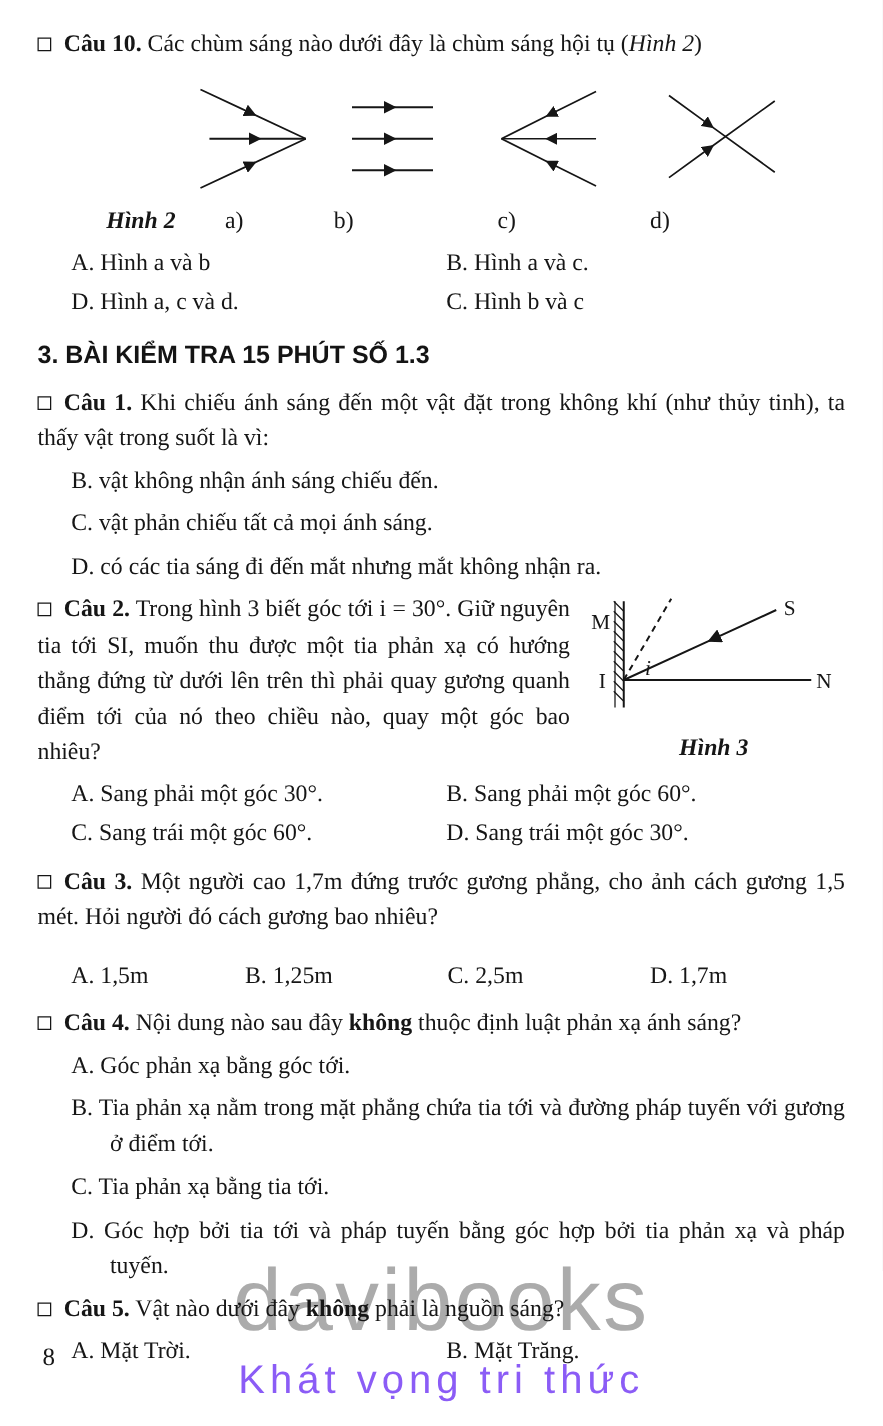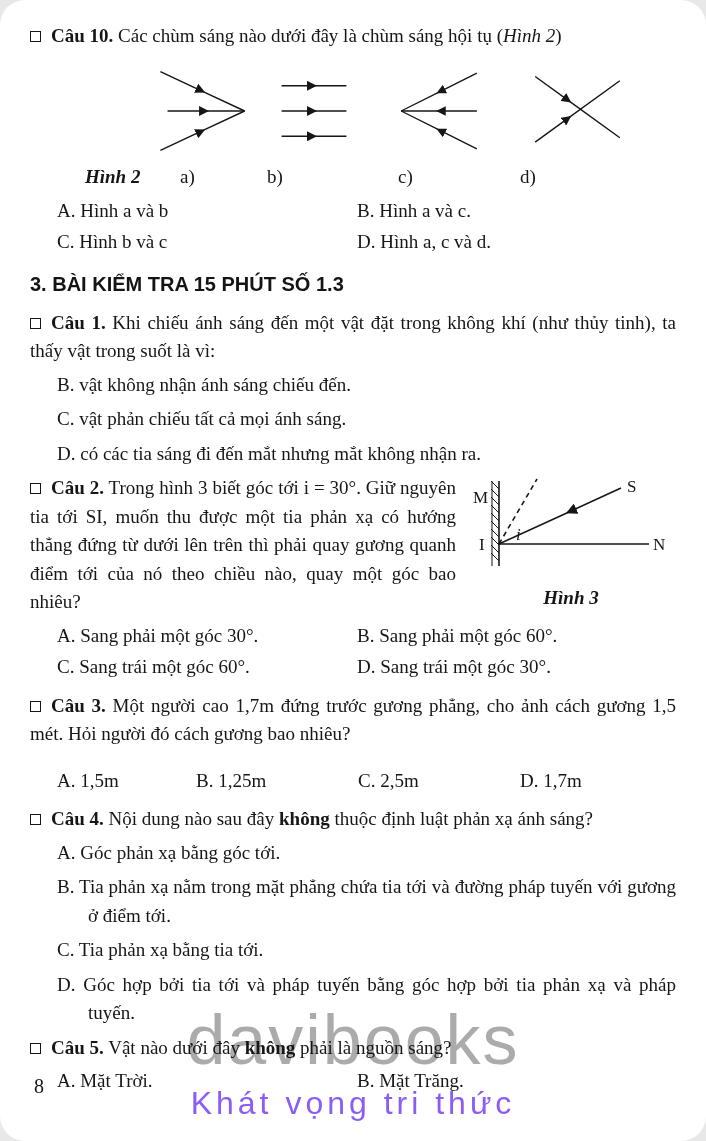--- a/index.html
+++ b/index.html
@@ -1,20 +1,20 @@
 <!DOCTYPE html>
 <html><head>
 <meta charset="utf-8">
 <style>
   * { margin: 0; padding: 0; box-sizing: border-box; }
   body { background: #e8e8e8; font-family: "Liberation Serif", serif; }
   .page {
     position: relative; width: 706px; height: 1141px;
     background: #ffffff; overflow: hidden; margin: 0 auto;
-    color: #161616; font-size: 19px; line-height: 1.5; border-radius: 25px;
+    color: #161616; font-size: 19px; line-height: 1.5;
   }
   .content { position: relative; z-index: 1; padding: 22px 30px 0 30px; }
 
   .para { text-align: justify; margin-bottom: 5px; }
   .qlabel { font-weight: bold; }
   .bullet {
     display: inline-block; width: 11px; height: 11px;
     border: 1.7px solid #161616; margin-right: 10px;
   }
 
@@ -102,22 +102,22 @@
       <span class="c-h">Hình 2</span>
       <span class="c-a">a)</span>
       <span class="c-b">b)</span>
       <span class="c-c">c)</span>
       <span class="c-d">d)</span>
     </div>
 
     <div class="grid2">
       <span>A. Hình a và b</span>
       <span>B. Hình a và c.</span>
+      <span>D. Hình a, c và d.</span>
       <span>C. Hình b và c</span>
-      <span>D. Hình a, c và d.</span>
     </div>
 
     <div class="section-h">3. BÀI KIỂM TRA 15 PHÚT SỐ 1.3</div>
 
     <div class="para">
       <span class="bullet"></span><span class="qlabel">Câu 1.</span><span> Khi chiếu ánh sáng đến một vật đặt trong không khí (như thủy tinh), ta thấy vật trong suốt là vì:</span>
     </div>
     <div>
       <div class="optline">B. vật không nhận ánh sáng chiếu đến.</div>
       <div class="optline">C. vật phản chiếu tất cả mọi ánh sáng.</div>

